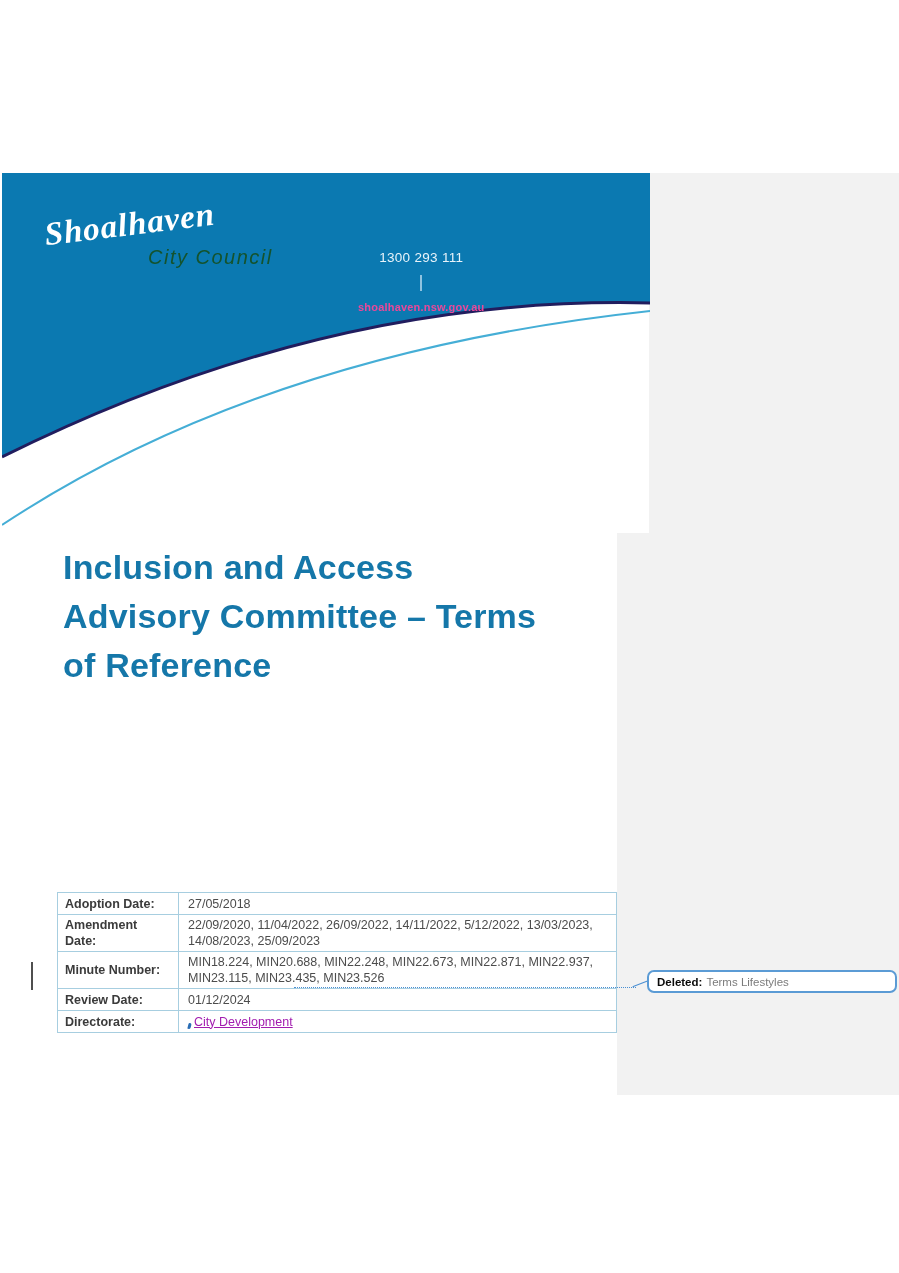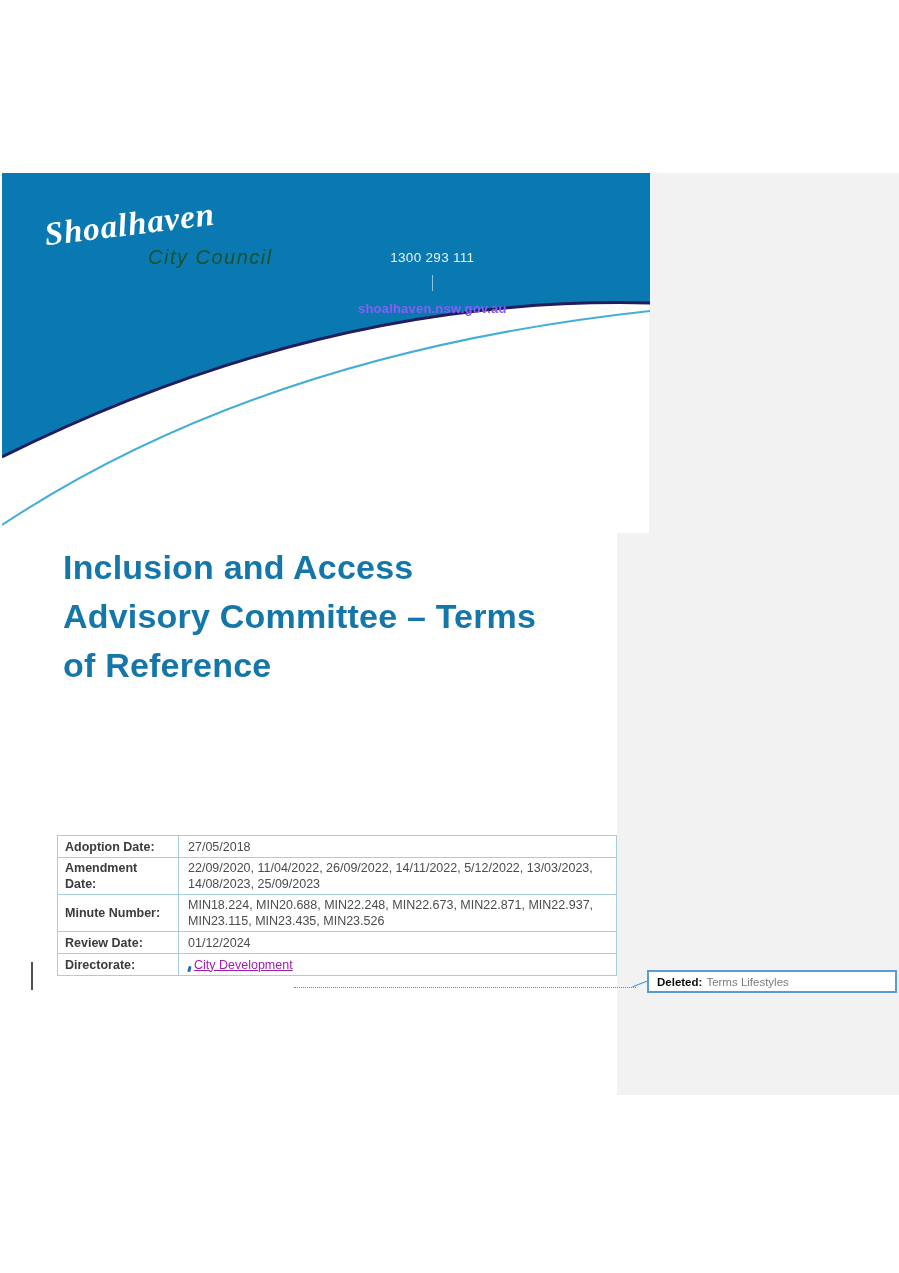--- a/index.html
+++ b/index.html
@@ -16,28 +16,28 @@
 
   .logo-brand { position:absolute; left:44px; top:206px; font-family:"Liberation Serif", serif;
                 font-style:italic; font-weight:bold; font-size:33px; color:#ffffff;
                 transform:rotate(-7deg); letter-spacing:1px; }
   .logo-sub   { position:absolute; left:104px; top:246px; font-style:italic; font-size:20px;
                 color:#14532d; letter-spacing:1.5px;margin-left:44px; }
 
   .contact { position:absolute; left:358px; top:250px; display:flex; align-items:center; gap:10px;flex-direction:column; }
   .contact .phone   { font-size:13.5px; font-weight:400; color:#e8f3fa; letter-spacing:0.3px; }
   .contact .divider { width:1.5px; height:16px; background:#8fc3e0; }
-  .contact .site    { font-size:13px; font-weight:700; color:#8b5cf6; letter-spacing:0.2px; }
+  .contact .site    { font-size:11px; font-weight:700; color:#ec4899; letter-spacing:0.2px; }
 
   
   .title { position:absolute; left:63px; top:543px; font-size:34px; font-weight:bold;
            color:#1577a9; line-height:49px; letter-spacing:0.2px; }
 
   
-  .details { position:absolute; left:57px; top:835px; width:560px; border-collapse:collapse;
+  .details { position:absolute; left:57px; top:892px; width:560px; border-collapse:collapse;
              table-layout:fixed; font-size:12.5px; color:#4c4c4c;padding-left:12px; }
   .details td { border:1.5px solid #a7cee0; padding:2px 8px 2px 9px; line-height:16px; vertical-align:middle; }
   .details td.lbl { width:121px; font-weight:bold; color:#3b3b3b; padding-left:7px; }
   .details tr.r1 { height:22px; } .details tr.r2 { height:35px; } .details tr.r3 { height:36px; }
   .details tr.r4 { height:22px; } .details tr.r5 { height:22px; } .details tr.r6 { height:23px; }
 
   
   .ins        { color:#a21caf; text-decoration:underline; }
   .ins-marker { display:inline-block; width:3px; height:6px; background:#2a6db5;
                 border-radius:2px 2px 2px 0; transform:rotate(14deg); margin-right:3px;
@@ -47,21 +47,21 @@
   .changebar { position:absolute; left:31px; top:962px; width:2px; height:28px; background:#4f4f4f; }
 
   
   .leader    { position:absolute; left:294px; top:977px; width:342px; height:11px;
                border-bottom:1.5px dotted #4a8fd3; }
   .connector { position:absolute; left:632px; top:983px; width:18px; height:0;
                border-top:1.5px solid #4a8fd3; transform:rotate(-21deg); }
 
   
   .balloon { position:absolute; left:647px; top:970px; width:250px; height:23px; background:#ffffff;
-             border:2px solid #5b9bd5; border-radius:0; display:flex; align-items:center;
+             border:2px solid #5b9bd5; border-radius:7px; display:flex; align-items:center;
              padding:0 8px; font-size:11.5px; }
   .balloon .bl { font-weight:bold; color:#0a0a0a; margin-right:4px; }
   .balloon .bt { color:#7b7b7b; }
 </style>
 </head>
 <body>
 
 <div class="root">
 
   <div class="markup-top"></div>

